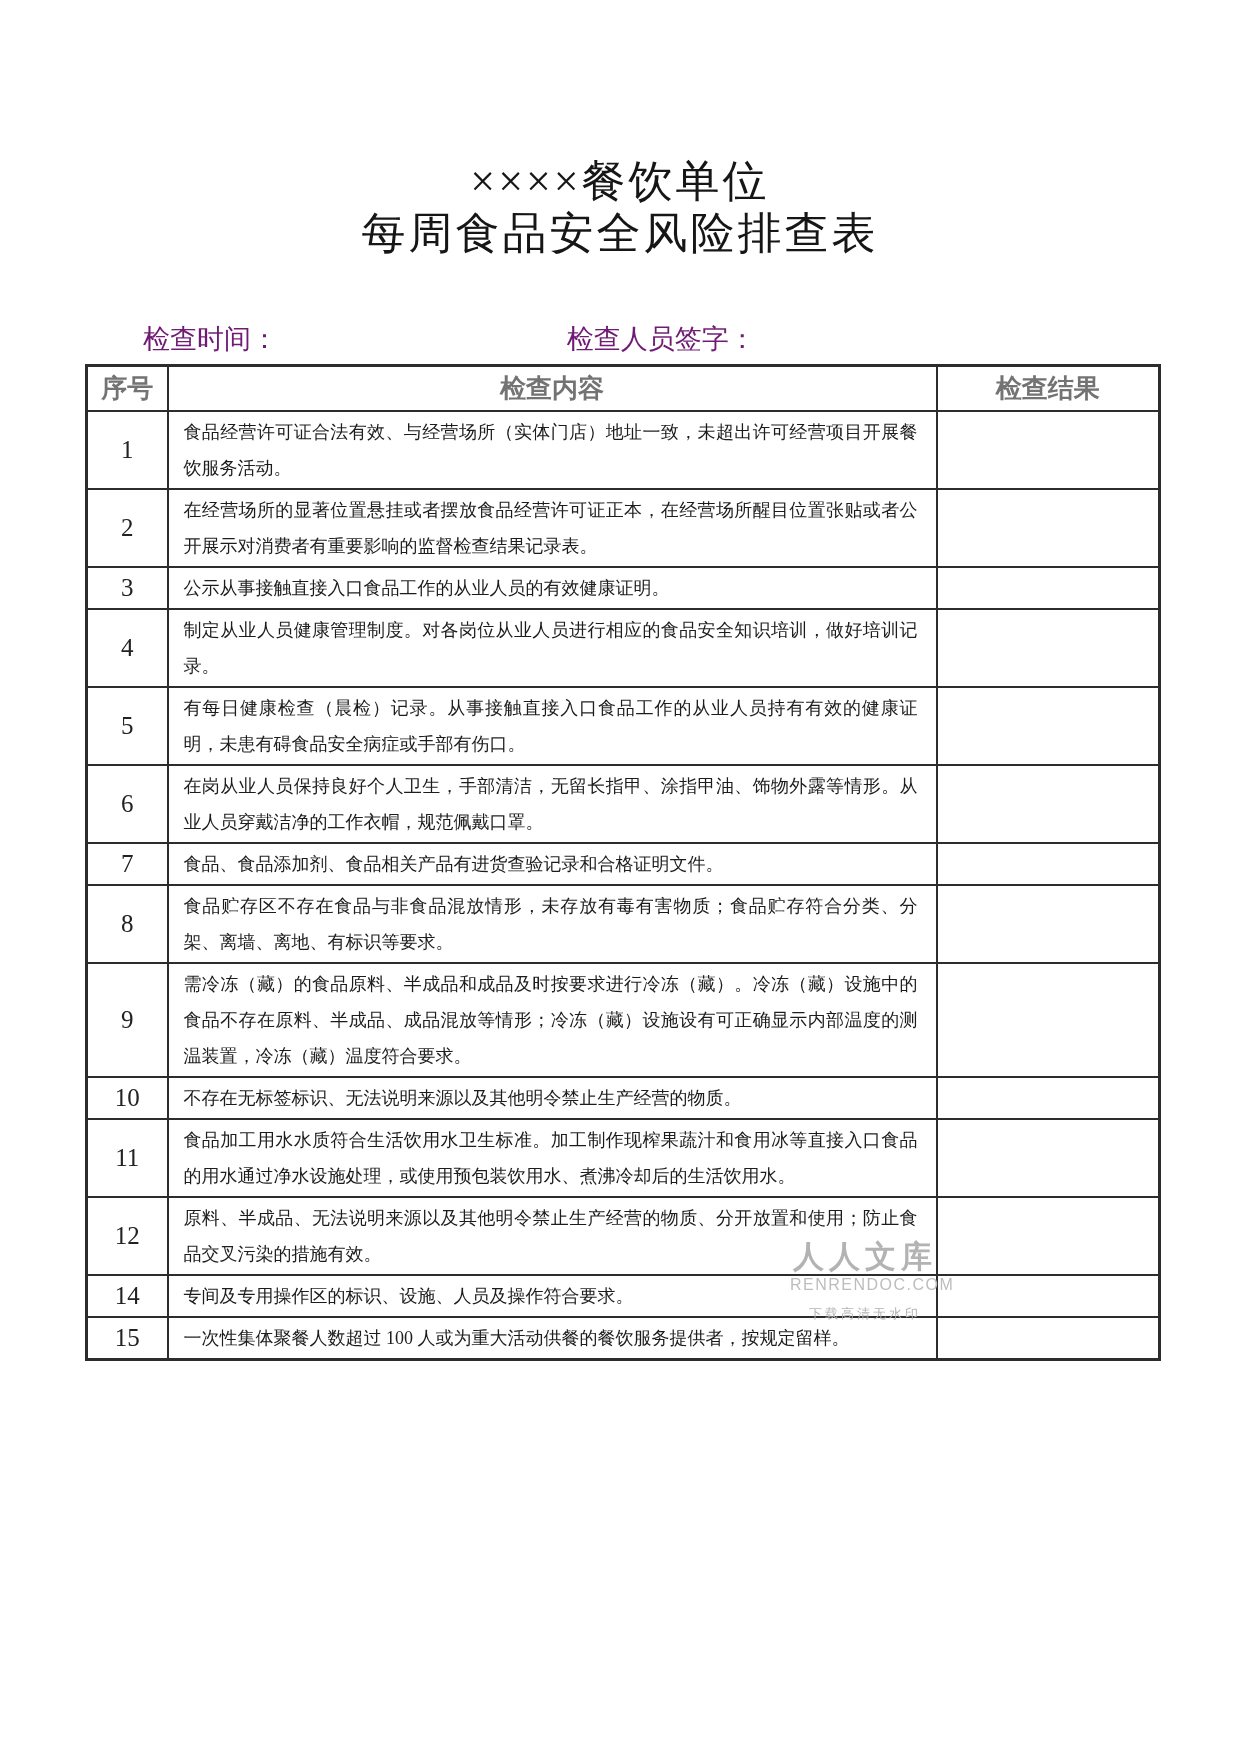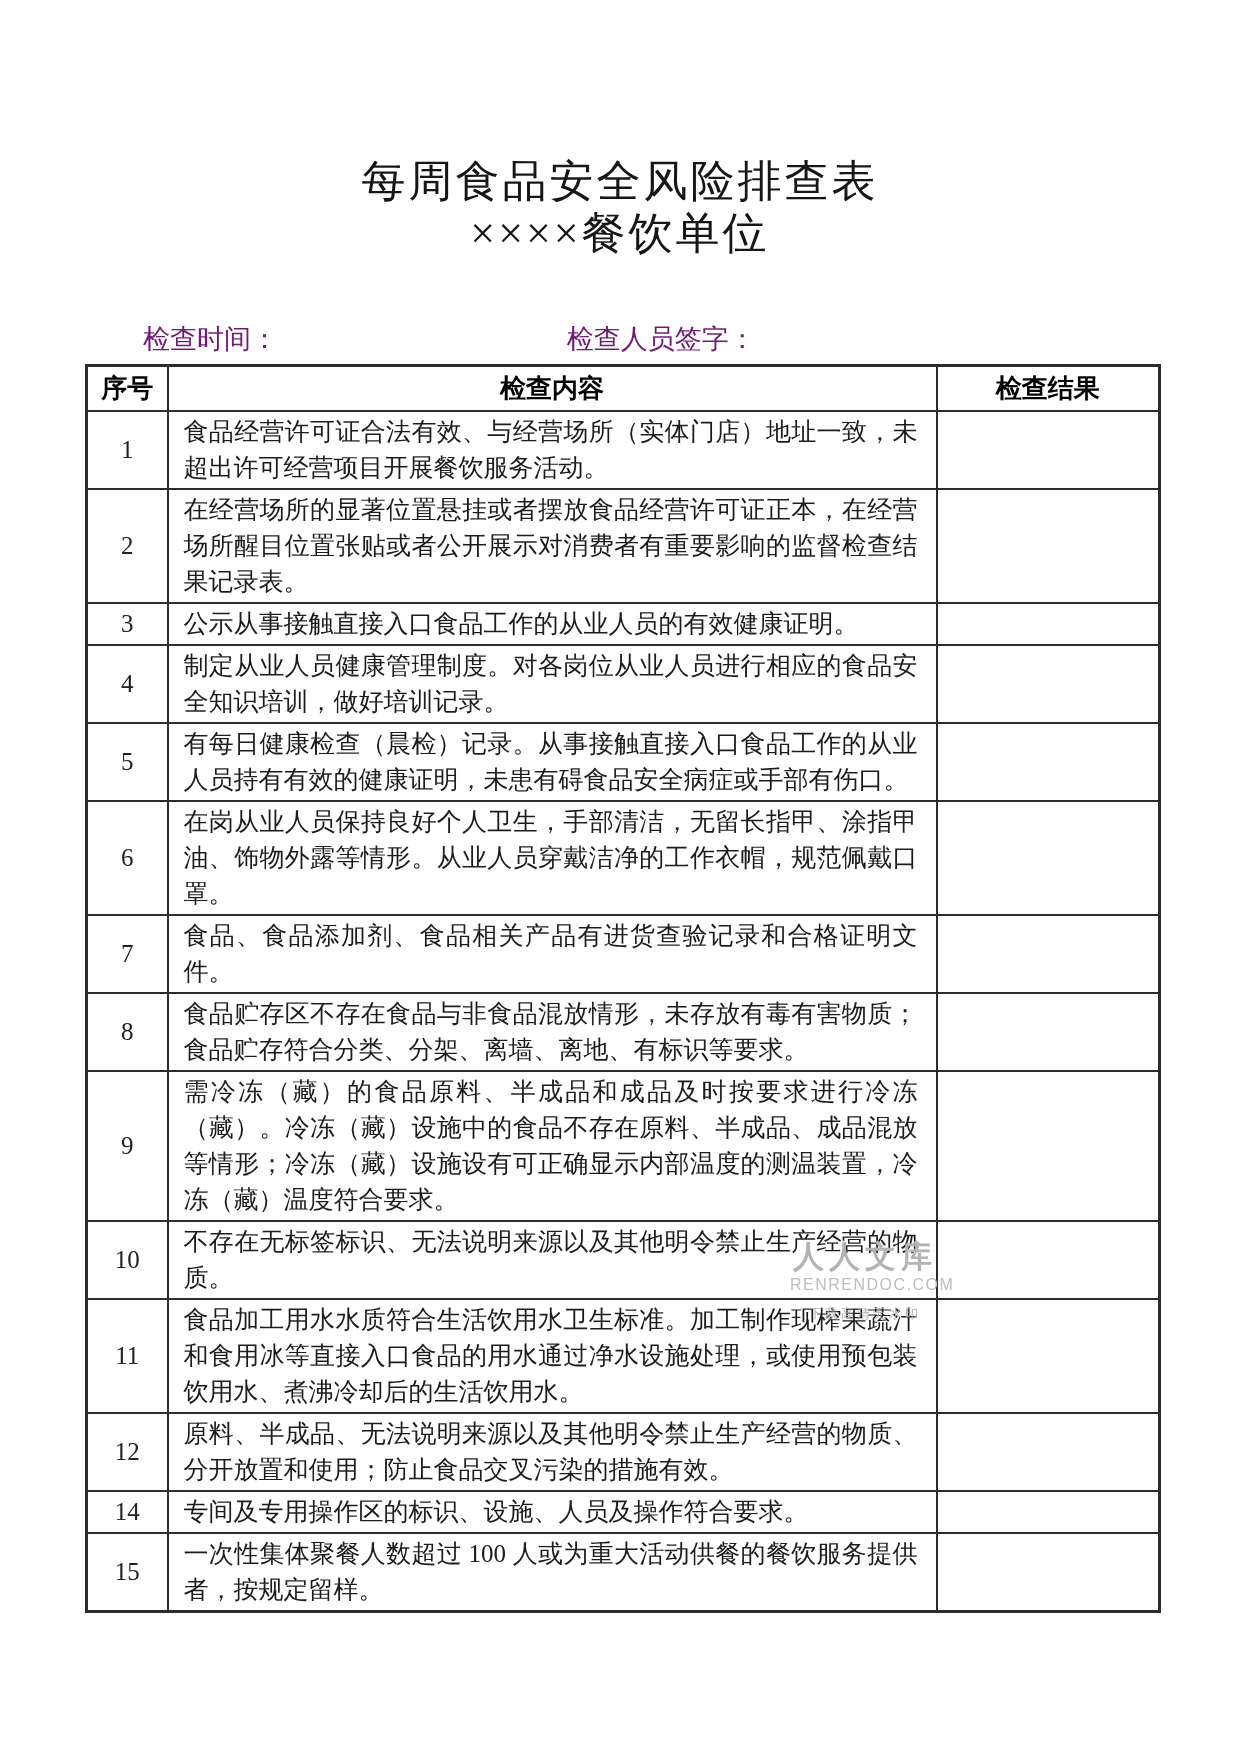--- a/index.html
+++ b/index.html
@@ -51,31 +51,31 @@
     border: 2px solid #2c2c2c;
     vertical-align: middle;
     background: transparent;
   }
   .check-table th {
     height: 43px;
     font-family: "Liberation Sans", "DejaVu Sans", sans-serif;
     font-weight: 700;
     font-size: 26px;
     text-align: center;
-    color: #000000;
+    color: #737373;
     padding: 0;
   }
   td.cell-no {
     text-align: center;
     font-size: 25px;
     color: #222222;
     padding: 0;
   }
   td.cell-content {
-    font-size: 25px;
+    font-size: 18px;
     line-height: 36px;
     text-align: justify;
     padding: 2px 18px 2px 15px;
     color: #1c1c1c;
   }
   td.cell-result { padding: 0; }
 
   .watermark {
     position: absolute;
     left: 790px;
@@ -107,22 +107,22 @@
     line-height: 15px;
     letter-spacing: 3px;
     color: #b3b3b3;
     white-space: nowrap;
   }
 </style>
 </head>
 <body>
 
 <div class="doc-title">
+  <div>××××餐饮单位</div>
   <div>每周食品安全风险排查表</div>
-  <div>××××餐饮单位</div>
 </div>
 
 <div class="meta-row">
   <span class="meta-label">检查时间：</span>
   <span class="meta-label sign">检查人员签字：</span>
 </div>
 
 <table class="check-table">
   <colgroup>
     <col class="c-no">

